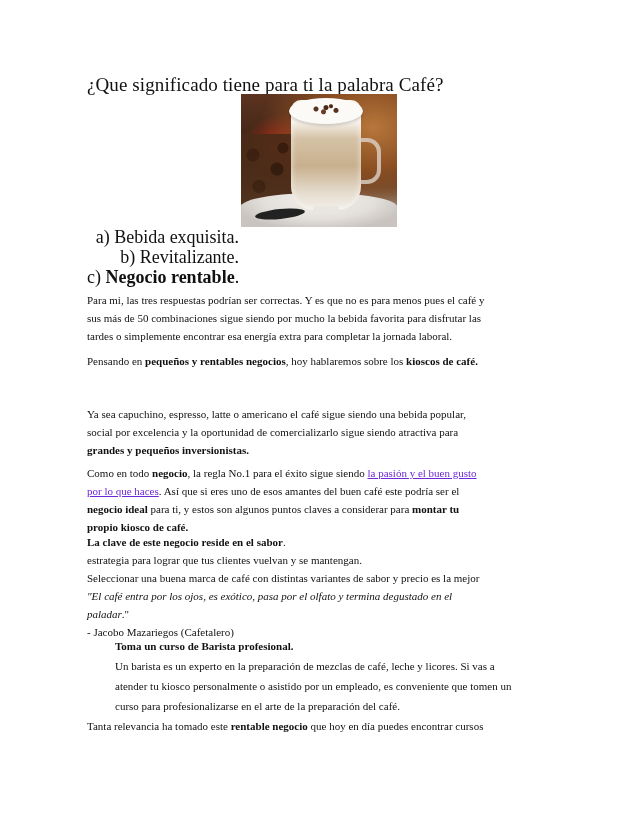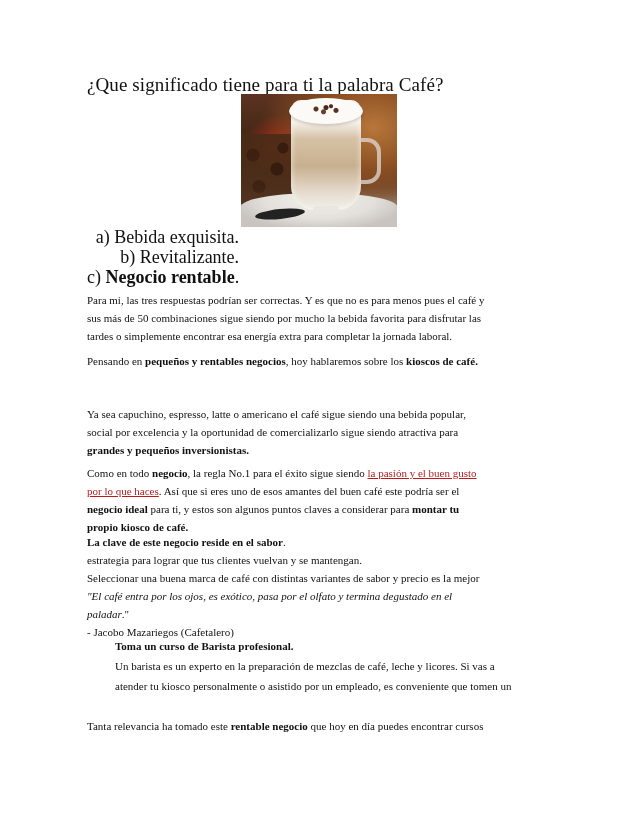--- a/index.html
+++ b/index.html
@@ -35,21 +35,21 @@
     .photo .handle { position:absolute; left:118px; top:44px; width:22px; height:46px; border:4px solid rgba(220,210,200,0.8); border-left:none; border-radius: 0 14px 14px 0; }
     .photo .stem { position:absolute; left:72px; top:112px; width:26px; height:8px; background:#e9e5e0; border-radius: 3px; }
 
     .options { position: absolute; left: 87px; top: 227px; font-size: 18px; line-height: 20px; text-align: right; }
     .options div { white-space: nowrap; }
     .b { font-weight: bold; }
     .i { font-style: italic; }
 
     .body { position: absolute; left: 87px; width: 470px; font-size: 11px; line-height: 18px; }
     .body p { white-space: nowrap; }
-    .link { color: #b91c1c; text-decoration: underline; }
+    .link { color: #6d28d9; text-decoration: underline; }
   </style>
 </head>
 <body>
 
 <div class="page">
 
   <div class="title">¿Que significado tiene para ti la palabra Café?</div>
 
   <div class="photo">
     <div class="beans"></div>
@@ -97,19 +97,20 @@
     <p>Seleccionar  una buena marca  de café  con distintas  variantes  de sabor y precio es la mejor</p>
     <p class="i">"El café entra por los ojos, es exótico, pasa por el olfato y termina degustado en el</p>
     <p><span class="i">paladar</span><span>."</span></p>
     <p>- Jacobo Mazariegos  (Cafetalero)</p>
   </div>
 
   <div class="body" style="top:636px; line-height:20px;margin-left:28px;">
     <p class="b">Toma un curso de Barista profesional.</p>
     <p>Un barista es un experto  en la preparación  de mezclas  de café, leche  y licores.  Si vas a</p>
     <p>atender tu kiosco personalmente  o asistido  por un empleado,  es conveniente  que tomen un</p>
+    <p>curso  para profesionalizarse  en el arte de la preparación  del café.</p>
   </div>
 
   <div class="body" style="top:717px;">
     <p><span>Tanta relevancia  ha tomado este </span><span class="b">rentable  negocio</span><span> que hoy en día puedes encontrar cursos</span></p>
   </div>
 
 </div>
 
 </body></html>

